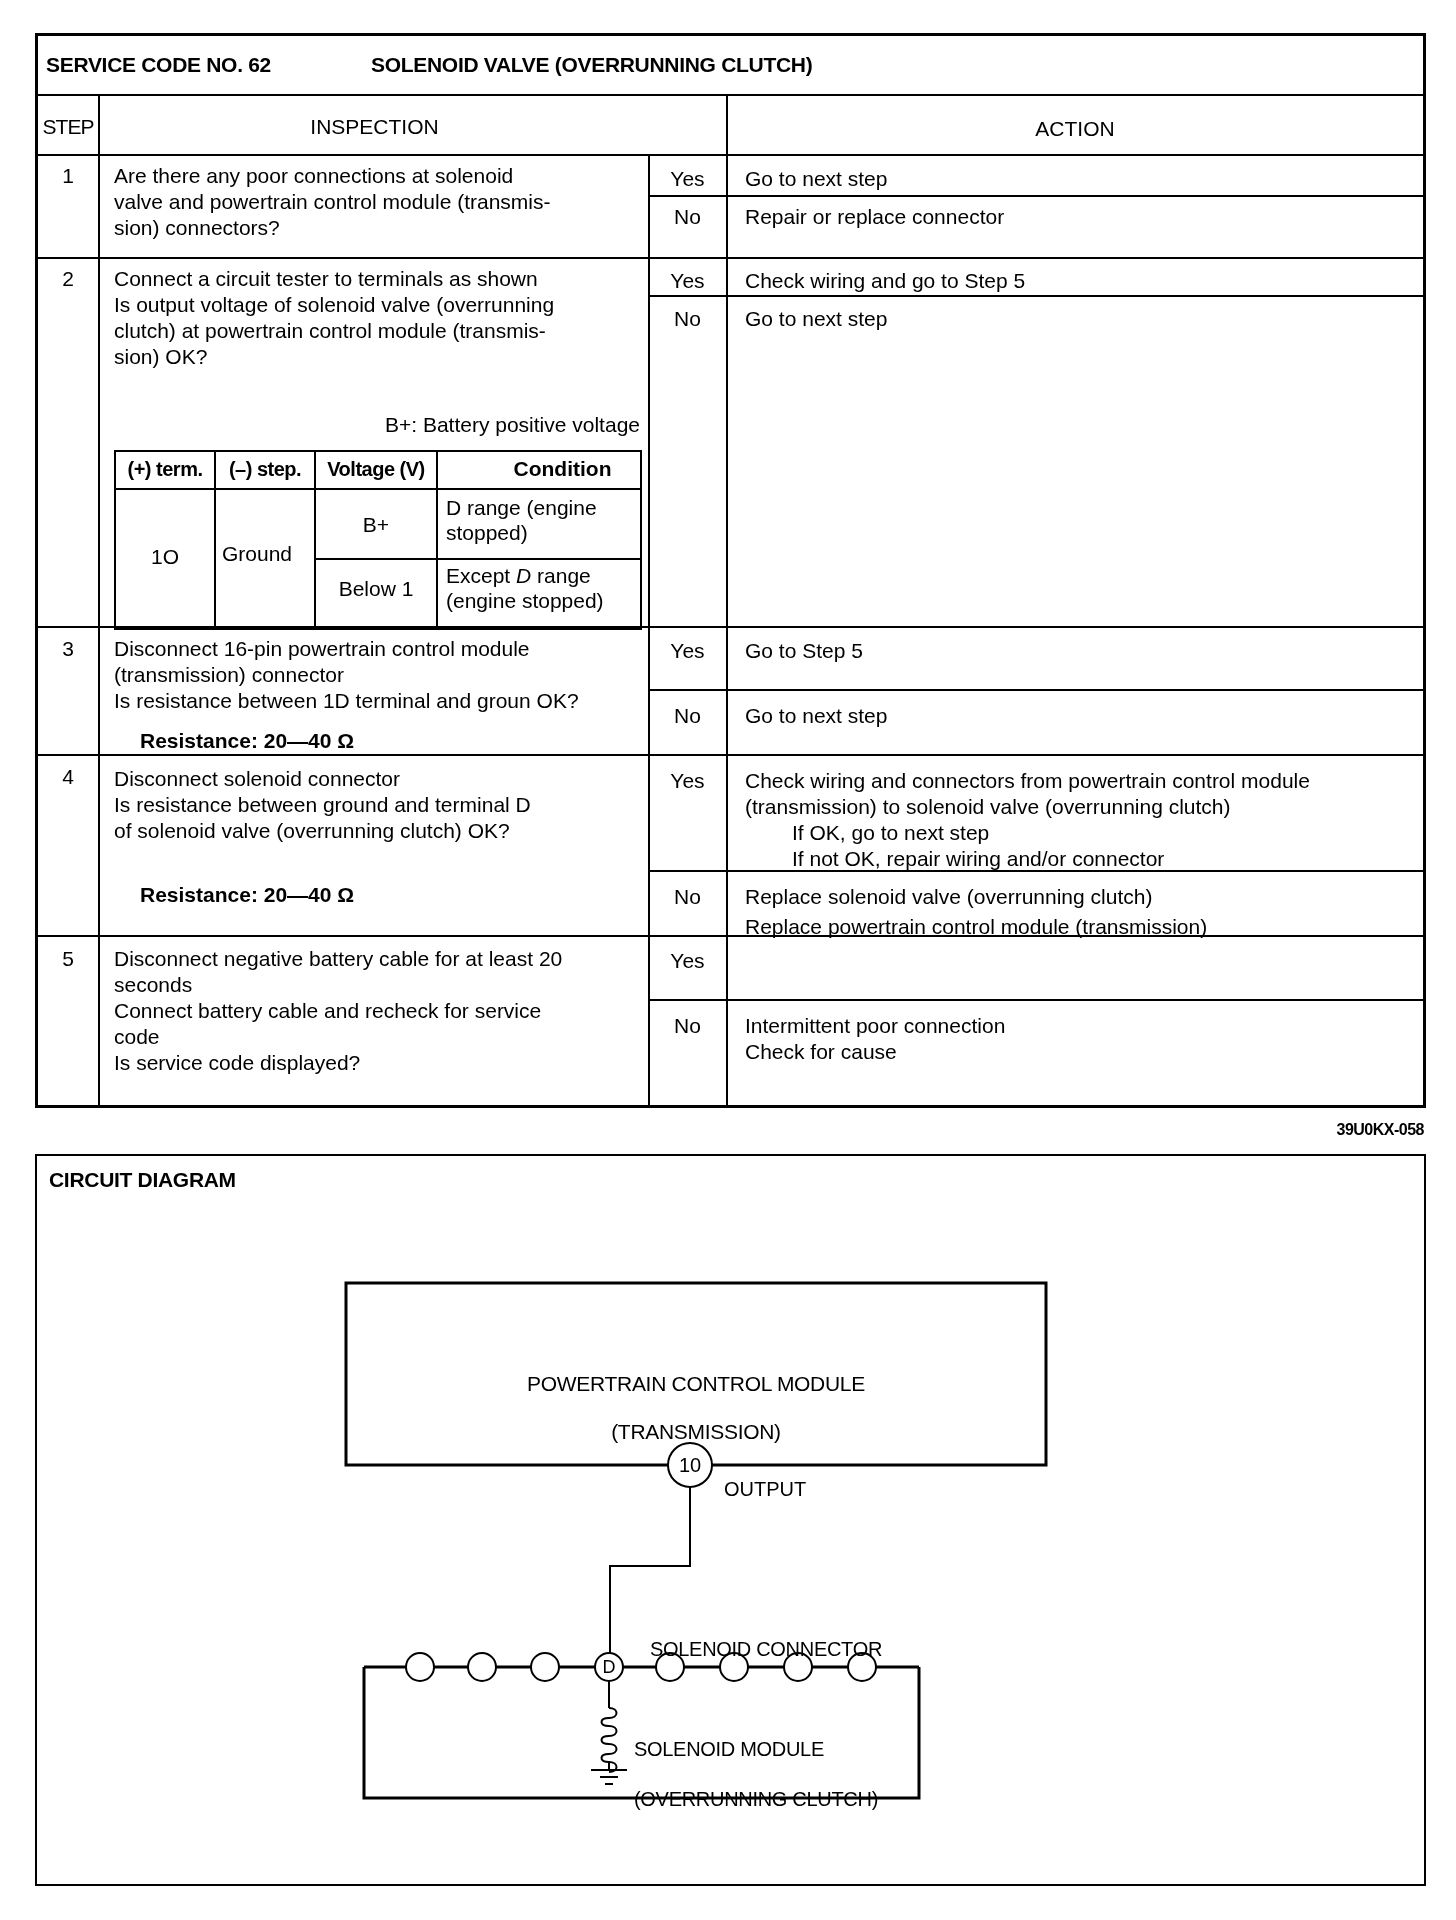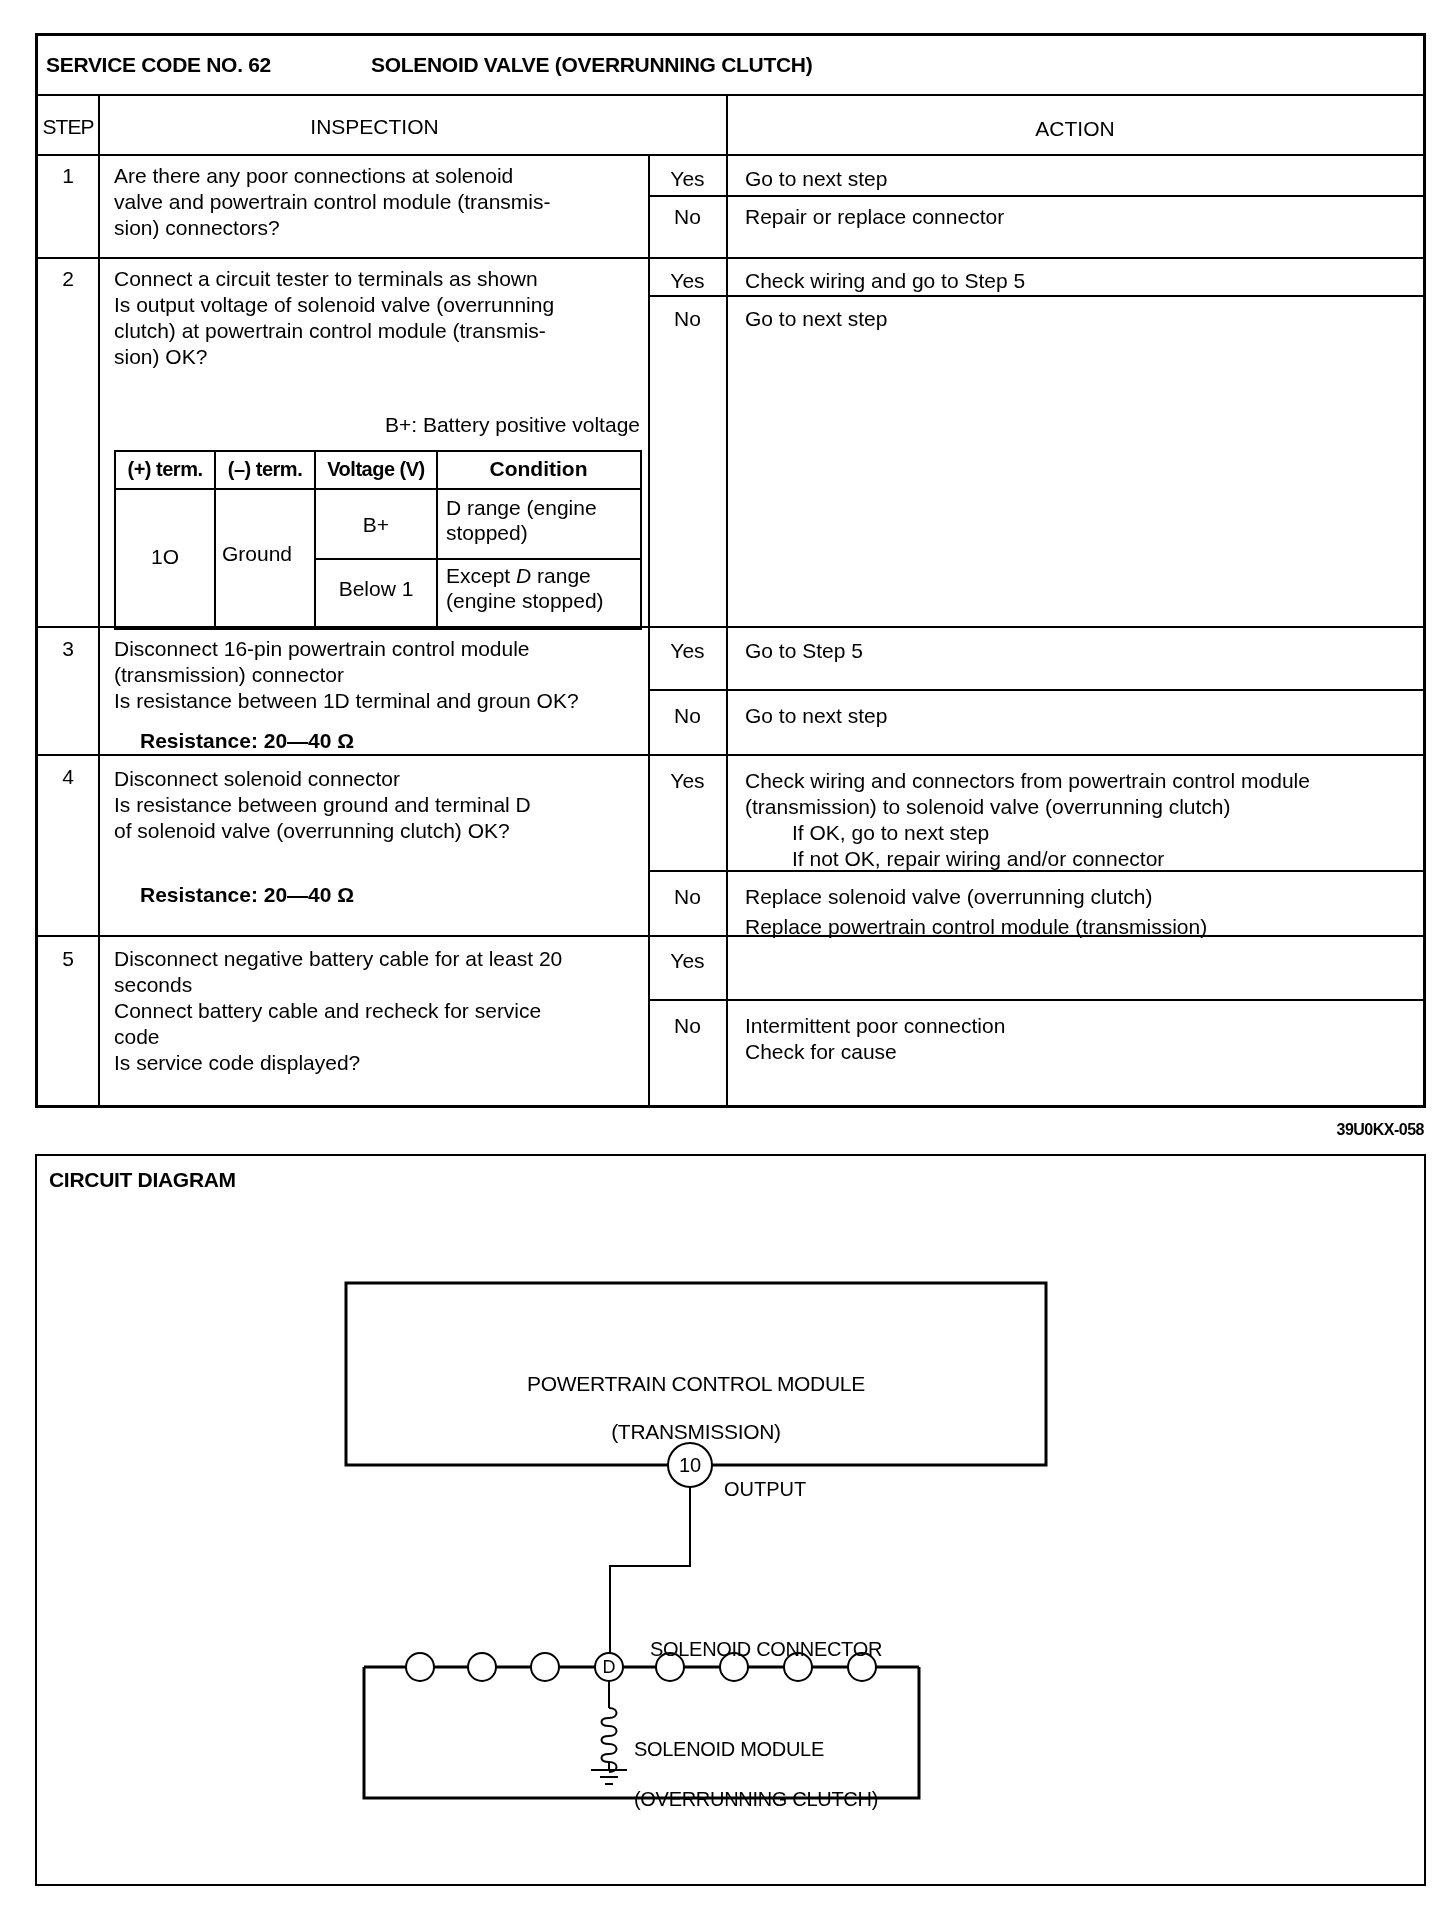--- a/index.html
+++ b/index.html
@@ -75,23 +75,23 @@
 
     <div>
       <div class="abs" style="left:114px;top:450px;width:524px;height:176px;border:2px solid #000;box-sizing:content-box;"></div>
       <div class="hl" style="left:114px;top:488px;width:527px;"></div>
       <div class="hl" style="left:314px;top:558px;width:327px;"></div>
       <div class="vl" style="left:214px;top:450px;height:178px;"></div>
       <div class="vl" style="left:314px;top:450px;height:178px;"></div>
       <div class="vl" style="left:436px;top:450px;height:178px;"></div>
 
       <div class="txt bold center" style="left:115px;top:456px;width:100px;font-size:20px;letter-spacing:-0.5px;">(+) term.</div>
-      <div class="txt bold center" style="left:215px;top:456px;width:100px;font-size:20px;letter-spacing:-0.5px;">(–) term.</div>
+      <div class="txt bold center" style="left:215px;top:456px;width:100px;font-size:20px;letter-spacing:-0.5px;">(–) step.</div>
       <div class="txt bold center" style="left:315px;top:456px;width:122px;font-size:20px;letter-spacing:-0.5px;">Voltage (V)</div>
-      <div class="txt bold center" style="left:437px;top:456px;width:203px;font-size:21px;">Condition</div>
+      <div class="txt bold center" style="left:437px;top:456px;width:203px;font-size:21px;padding-left:24px;">Condition</div>
 
       <div class="txt center" style="left:115px;top:544px;width:100px;">1O</div>
       <div class="txt" style="left:222px;top:541px;width:92px;">Ground</div>
       <div class="txt center" style="left:315px;top:512px;width:122px;">B+</div>
       <div class="txt" style="left:446px;top:495px;width:192px;line-height:25px;">D range (engine
 stopped)</div>
       <div class="txt center" style="left:315px;top:576px;width:122px;">Below 1</div>
       <div class="txt" style="left:446px;top:563px;width:192px;line-height:25px;"><span>Except </span><span class="it">D</span><span> range
 (engine stopped)</span></div>
     </div>

